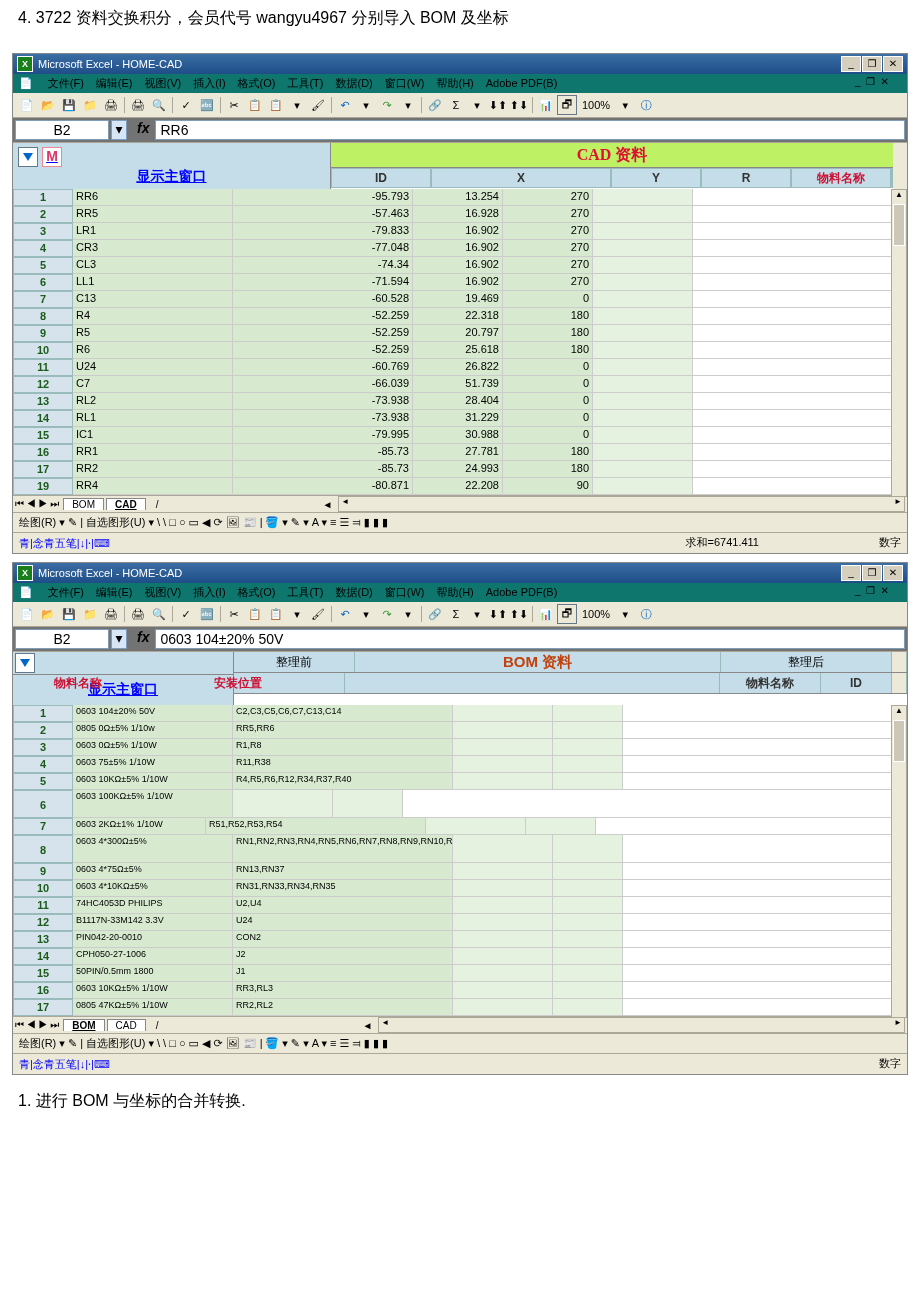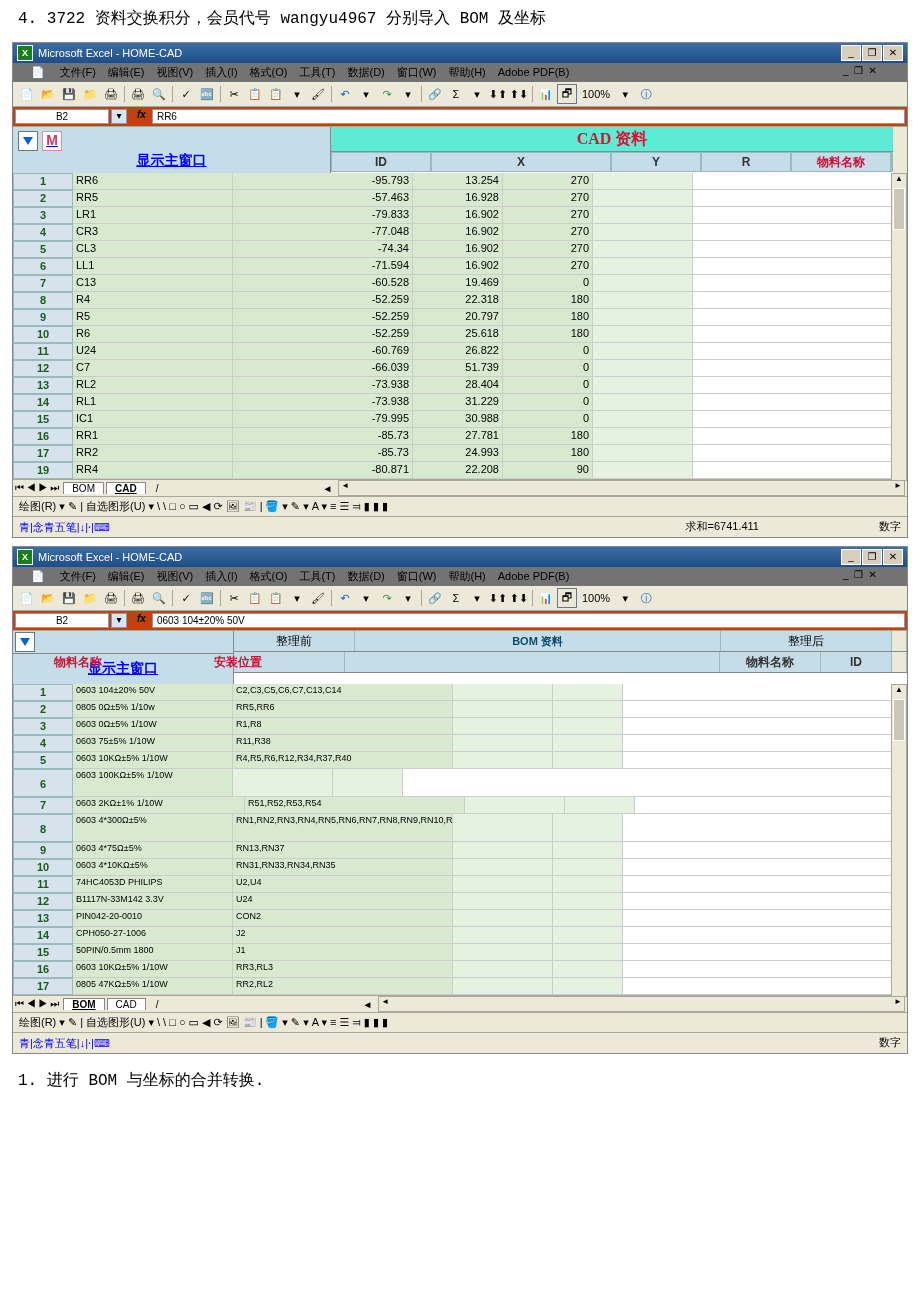--- a/index.html
+++ b/index.html
@@ -1,40 +1,40 @@
 <!DOCTYPE html>
 <html><head>
 <meta charset="utf-8">
 <style>
 body{margin:0;font-family:Arial,"Microsoft YaHei",sans-serif;background:#fff;width:920px}
-.doc-text{font-size:16px;padding:8px 0 13px 18px;font-family:Liberation Mono, monospace}
+.doc-text{font-size:16px;padding:8px 0 24px 18px;font-family:Liberation Sans, sans-serif}
 .excel-win{border:1px solid #888;margin:0 12px 8px 12px;background:#ece9d8}
 .titlebar{background:linear-gradient(#3b6ea5,#1e4d87);color:#fff;font-size:11px;padding:2px 4px;display:flex;align-items:center}
 .titlebar .xicon{width:14px;height:14px;background:#1a7f1a;margin-right:5px;display:inline-block;border:1px solid #fff;font-size:9px;color:#fff;text-align:center;line-height:14px;font-weight:bold}
 .titlebar .spacer{flex:1}
 .wbtns span{display:inline-block;width:18px;height:14px;background:#d6cfbe;color:#000;text-align:center;font-size:10px;line-height:14px;margin-left:1px;border:1px solid #fff;font-family:Arial}
-.menubar{background:#737373;font-size:11px;padding:2px 18px;color:#000}
+.menubar{background:#0f766e;font-size:11px;padding:2px 6px;color:#000}
 .menubar span{margin-right:12px}
 .menubar .mdi{float:right;font-size:10px}
 .toolbar{background:#ece9d8;padding:2px 4px;border-bottom:1px solid #aca899;font-size:10px;display:flex;align-items:center;gap:1px}
 .tb-btn{width:18px;height:18px;display:inline-flex;align-items:center;justify-content:center;border:1px solid transparent;font-size:11px}
 .tb-sep{width:1px;height:16px;background:#aca899;margin:0 2px}
 .zoom{font-size:11px;padding:0 4px}
-.namebox-row{display:flex;background:#c2410c;border-bottom:1px solid #aca899;font-size:10px}
+.namebox-row{display:flex;background:#737373;border-bottom:1px solid #aca899;font-size:14px}
 .namebox{width:90px;border:1px solid #7f9db9;background:#fff;text-align:center;padding:1px;margin:2px}
 .namebox-dd{width:14px;border:1px solid #7f9db9;background:#d6e6f6;text-align:center;margin:2px 6px 2px 0}
 .fx{font-style:italic;font-weight:bold;padding:2px 4px}
 .fbar{flex:1;background:#fff;border:1px solid #7f9db9;margin:2px;padding:1px 4px}
 .sheet-area{display:flex;background:#fff}
 .custom-hdr{background:#c4dde9;height:22px;display:flex;align-items:center;border-bottom:1px solid #888}
 .custom-hdr .trig{width:18px;height:18px;background:#fff;border:1px solid #678;margin:2px;display:flex;align-items:center;justify-content:center}
 .trig-blue{border-top:8px solid #06c;border-left:5px solid transparent;border-right:5px solid transparent}
 .mbox{width:18px;height:18px;background:#fff;border:1px solid #e89;color:#d36;font-weight:bold;text-align:center;margin:2px}
 .main-link{flex:1;text-align:center;color:#00f;text-decoration:underline;font-size:14px;font-weight:bold;padding:3px}
-.big-title{background:#5eead4;color:#d13;font-weight:bold;font-size:16px;text-align:center;height:22px;padding-top:2px;border-bottom:1px solid #888;font-family:KaiTi,serif}
+.big-title{background:#bef264;color:#d13;font-weight:bold;font-size:16px;text-align:center;height:22px;padding-top:2px;border-bottom:1px solid #888;font-family:KaiTi,serif}
 .colhdr-row{display:flex;background:#c4dde9;height:20px;font-size:12px;font-weight:bold;color:#333}
 .colhdr-row>div{border:1px solid #9bb;display:flex;align-items:center;justify-content:center;box-sizing:border-box}
 .vscroll{position:absolute;right:0;top:0;width:14px;background:#ece9d8;border:1px solid #aca899;height:100%}
 .vscroll .thumb{background:#cdc7b8;border:1px solid #fff;height:40px;margin:14px 1px}
 .vscroll::before{content:"▲";position:absolute;top:0;left:0;right:0;text-align:center;font-size:8px;background:#ece9d8}
 .grid-row{display:flex;height:17px;font-size:11px}
 .rowhdr{width:60px;background:#d6e3ec;border:1px solid #9bb;text-align:center;color:#1a5c1a;font-weight:bold;padding-top:1px;box-sizing:border-box}
 .cell{border-right:1px solid #ccc;border-bottom:1px solid #ccc;padding:1px 3px;box-sizing:border-box;overflow:hidden;white-space:nowrap}
 .c-green{background:#d7ead0}
 .c-ltgreen{background:#e5f2df}
@@ -403,21 +403,21 @@
           <div class="custom-hdr">
               <div class="trig">
                 <div class="trig-blue"></div>
               </div>
             </div>
           <div class="main-link" style="padding:6px 0">显示主窗口</div>
         </div>
         <div style="flex:1">
           <div class="subhdr">
             <div style="width:120px">整理前</div>
-            <div style="flex:1;color:#0c4a6e;font-weight:bold;font-size:11px">BOM 资料</div>
+            <div style="flex:1;color:#c2410c;font-weight:bold;font-size:15px">BOM 资料</div>
             <div style="width:170px">整理后</div>
             <div style="width:14px;background:#ece9d8"></div>
           </div>
           <div class="subhdr" style="color:#c13;font-weight:bold">
             <div style="width:110px;margin-left:-220px;width:330px;position:relative">
                 <span style="position:absolute;left:40px">物料名称</span>
                 <span style="position:absolute;left:200px">安装位置</span>
               </div>
             <div style="flex:1"></div>
             <div style="width:100px;color:#333">物料名称</div>
@@ -475,21 +475,21 @@
           <div class="grid-row" style="height: 28px;">
             <div class="rowhdr" style="line-height:26px">6</div>
             <div class="cell c-green" style="width:160px;font-size:9px;white-space:normal">0603 100KΩ±5% 1/10W</div>
             <div class="cell c-ltgreen" style="width:100px"></div>
             <div class="cell c-ltgreen" style="width:70px"></div>
             <div class="cell" style="flex:1"></div>
             <div style="width:14px"></div>
           </div>
           <div class="grid-row">
             <div class="rowhdr" style="">7</div>
-            <div class="cell c-green" style="width:172px;font-size:9px;white-space:nowrap">0603 2KΩ±1% 1/10W</div>
+            <div class="cell c-green" style="width:133px;font-size:9px;white-space:nowrap">0603 2KΩ±1% 1/10W</div>
             <div class="cell c-green" style="width:220px;font-size:9px;white-space:nowrap">R51,R52,R53,R54</div>
             <div class="cell c-ltgreen" style="width:100px"></div>
             <div class="cell c-ltgreen" style="width:70px"></div>
             <div class="cell" style="flex:1"></div>
             <div style="width:14px"></div>
           </div>
           <div class="grid-row" style="height: 28px;">
             <div class="rowhdr" style="line-height:26px">8</div>
             <div class="cell c-green" style="width:160px;font-size:9px;white-space:normal">0603 4*300Ω±5%</div>
             <div class="cell c-green" style="width:220px;font-size:9px;white-space:normal">RN1,RN2,RN3,RN4,RN5,RN6,RN7,RN8,RN9,RN10,RN11,RN12,RN39</div>

